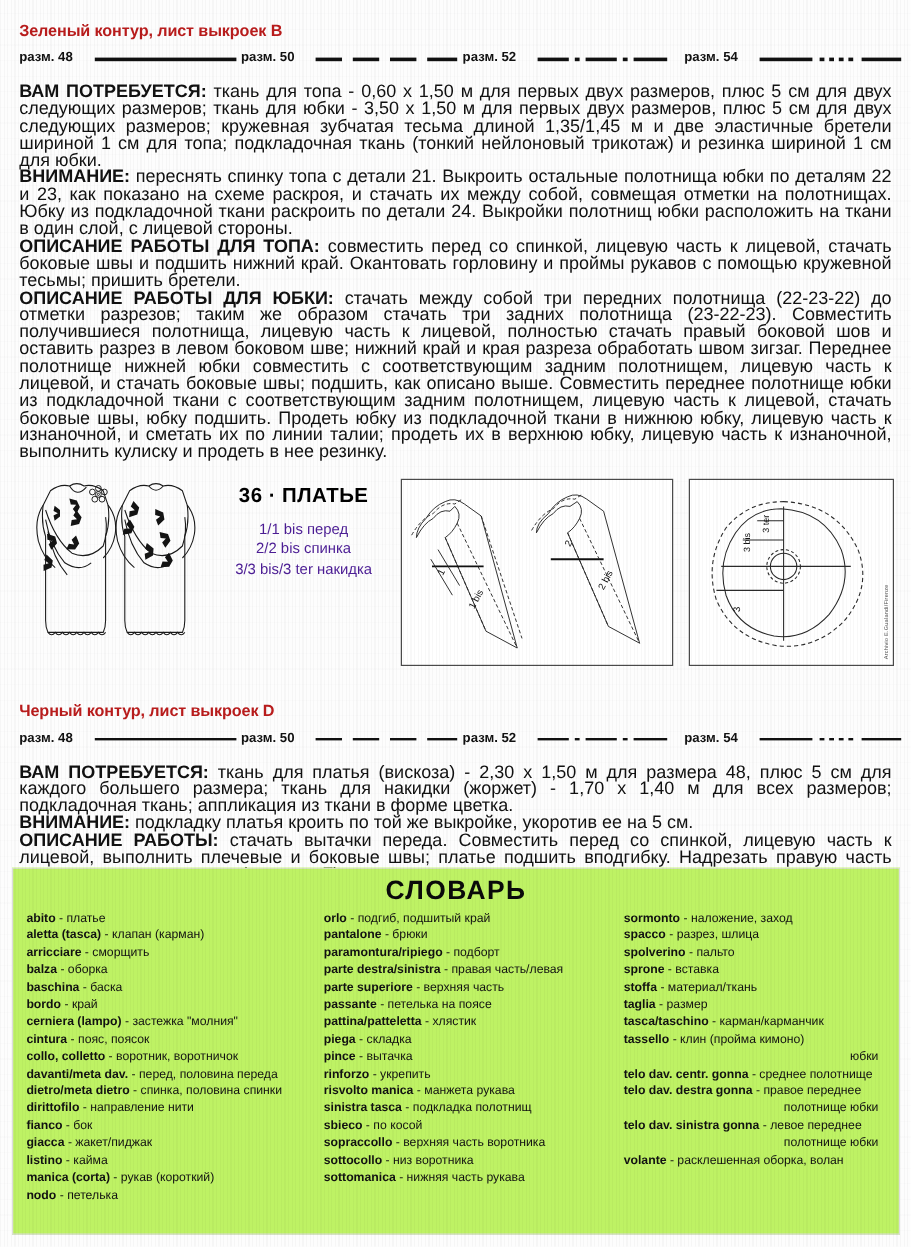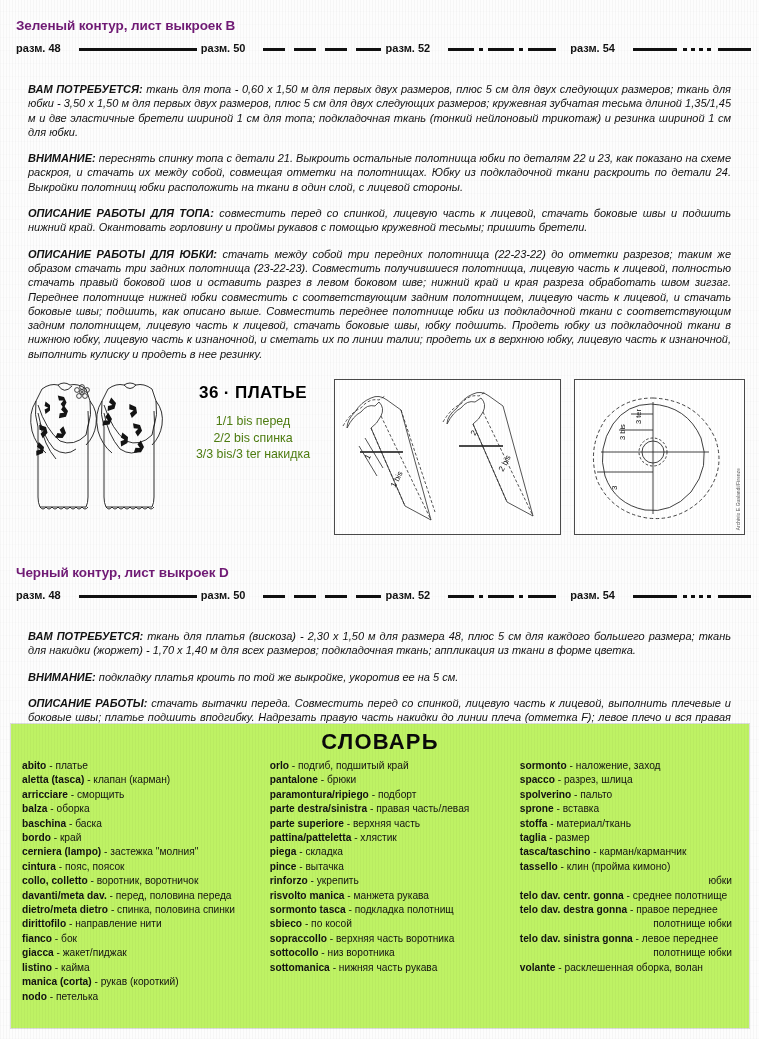--- a/index.html
+++ b/index.html
@@ -35,21 +35,21 @@
     left: 16px;
     top: 0;
     width: 727px;
   }
 
   
   .sect-title {
     font-weight: 700;
     font-size: 13.5px;
     letter-spacing: -0.1px;
-    color: #701a75;
+    color: #b91c1c;
   }
 
   
   .sizes {
     display: flex;
     align-items: center;
     gap: 12px;
     font-size: 11px;
     font-weight: 700;
     color: #111;
@@ -64,26 +64,25 @@
     background: #111;
     display: block;
   }
   .sl-solid   { width: 118px; }
   .sl-dash    { width: 118px; }
   .sl-dashdot { width: 118px; }
   .sl-dashdots{ width: 118px; }
 
   
   .para {
-    font-size: 11px;
+    font-size: 15px;
     line-height: 14.3px;
     text-align: justify;
     color: #111;
-    margin: 12px;
-    font-style: italic;
+    margin: 0;
   }
   .para b, .lead {
     font-weight: 700;
   }
 
   
   .mid {
     position: relative;
     height: 172px;
     margin-top: 8px;
@@ -102,21 +101,21 @@
   .model-title {
     font-weight: 700;
     font-size: 17px;
     letter-spacing: 0.4px;
     color: #000;
     margin-bottom: 10px;
   }
   .model-line {
     font-size: 12.4px;
     line-height: 16.5px;
-    color: #4d7c0f;
+    color: #4c1d95;
   }
   .pattern-box {
     position: absolute;
     border: 1px solid #4a4a4a;
     background: #ffffff;
   }
   .pb-a { left: 318px; top: 6px; width: 225px; height: 154px; }
   .pb-b { left: 558px; top: 6px; width: 169px; height: 154px; }
   .pb-credit {
     position: absolute;
@@ -425,26 +424,27 @@
           <div class="gl-item"><span class="gl-term">listino </span><span>- кайма</span></div>
           <div class="gl-item"><span class="gl-term">manica (corta) </span><span>- рукав (короткий)</span></div>
           <div class="gl-item"><span class="gl-term">nodo </span><span>- петелька</span></div>
         </div>
       <div class="gl-col c2">
           <div class="gl-item"><span class="gl-term">orlo </span><span>- подгиб, подшитый край</span></div>
           <div class="gl-item"><span class="gl-term">pantalone </span><span>- брюки</span></div>
           <div class="gl-item"><span class="gl-term">paramontura/ripiego </span><span>- подборт</span></div>
           <div class="gl-item"><span class="gl-term">parte destra/sinistra </span><span>- правая часть/левая</span></div>
           <div class="gl-item"><span class="gl-term">parte superiore </span><span>- верхняя часть</span></div>
+          <div class="gl-item"><span class="gl-term">passante </span><span>- петелька на поясе</span></div>
           <div class="gl-item"><span class="gl-term">pattina/patteletta </span><span>- хлястик</span></div>
           <div class="gl-item"><span class="gl-term">piega </span><span>- складка</span></div>
           <div class="gl-item"><span class="gl-term">pince </span><span>- вытачка</span></div>
           <div class="gl-item"><span class="gl-term">rinforzo </span><span>- укрепить</span></div>
           <div class="gl-item"><span class="gl-term">risvolto manica </span><span>- манжета рукава</span></div>
-          <div class="gl-item"><span class="gl-term">sormonto tasca </span><span>- подкладка полотнищ</span></div>
+          <div class="gl-item"><span class="gl-term">sinistra tasca </span><span>- подкладка полотнищ</span></div>
           <div class="gl-item"><span class="gl-term">sbieco </span><span>- по косой</span></div>
           <div class="gl-item"><span class="gl-term">sopraccollo </span><span>- верхняя часть воротника</span></div>
           <div class="gl-item"><span class="gl-term">sottocollo </span><span>- низ воротника</span></div>
           <div class="gl-item"><span class="gl-term">sottomanica </span><span>- нижняя часть рукава</span></div>
         </div>
       <div class="gl-col c3">
           <div class="gl-item"><span class="gl-term">sormonto </span><span>- наложение, заход</span></div>
           <div class="gl-item"><span class="gl-term">spacco </span><span>- разрез, шлица</span></div>
           <div class="gl-item"><span class="gl-term">spolverino </span><span>- пальто</span></div>
           <div class="gl-item"><span class="gl-term">sprone </span><span>- вставка</span></div>

